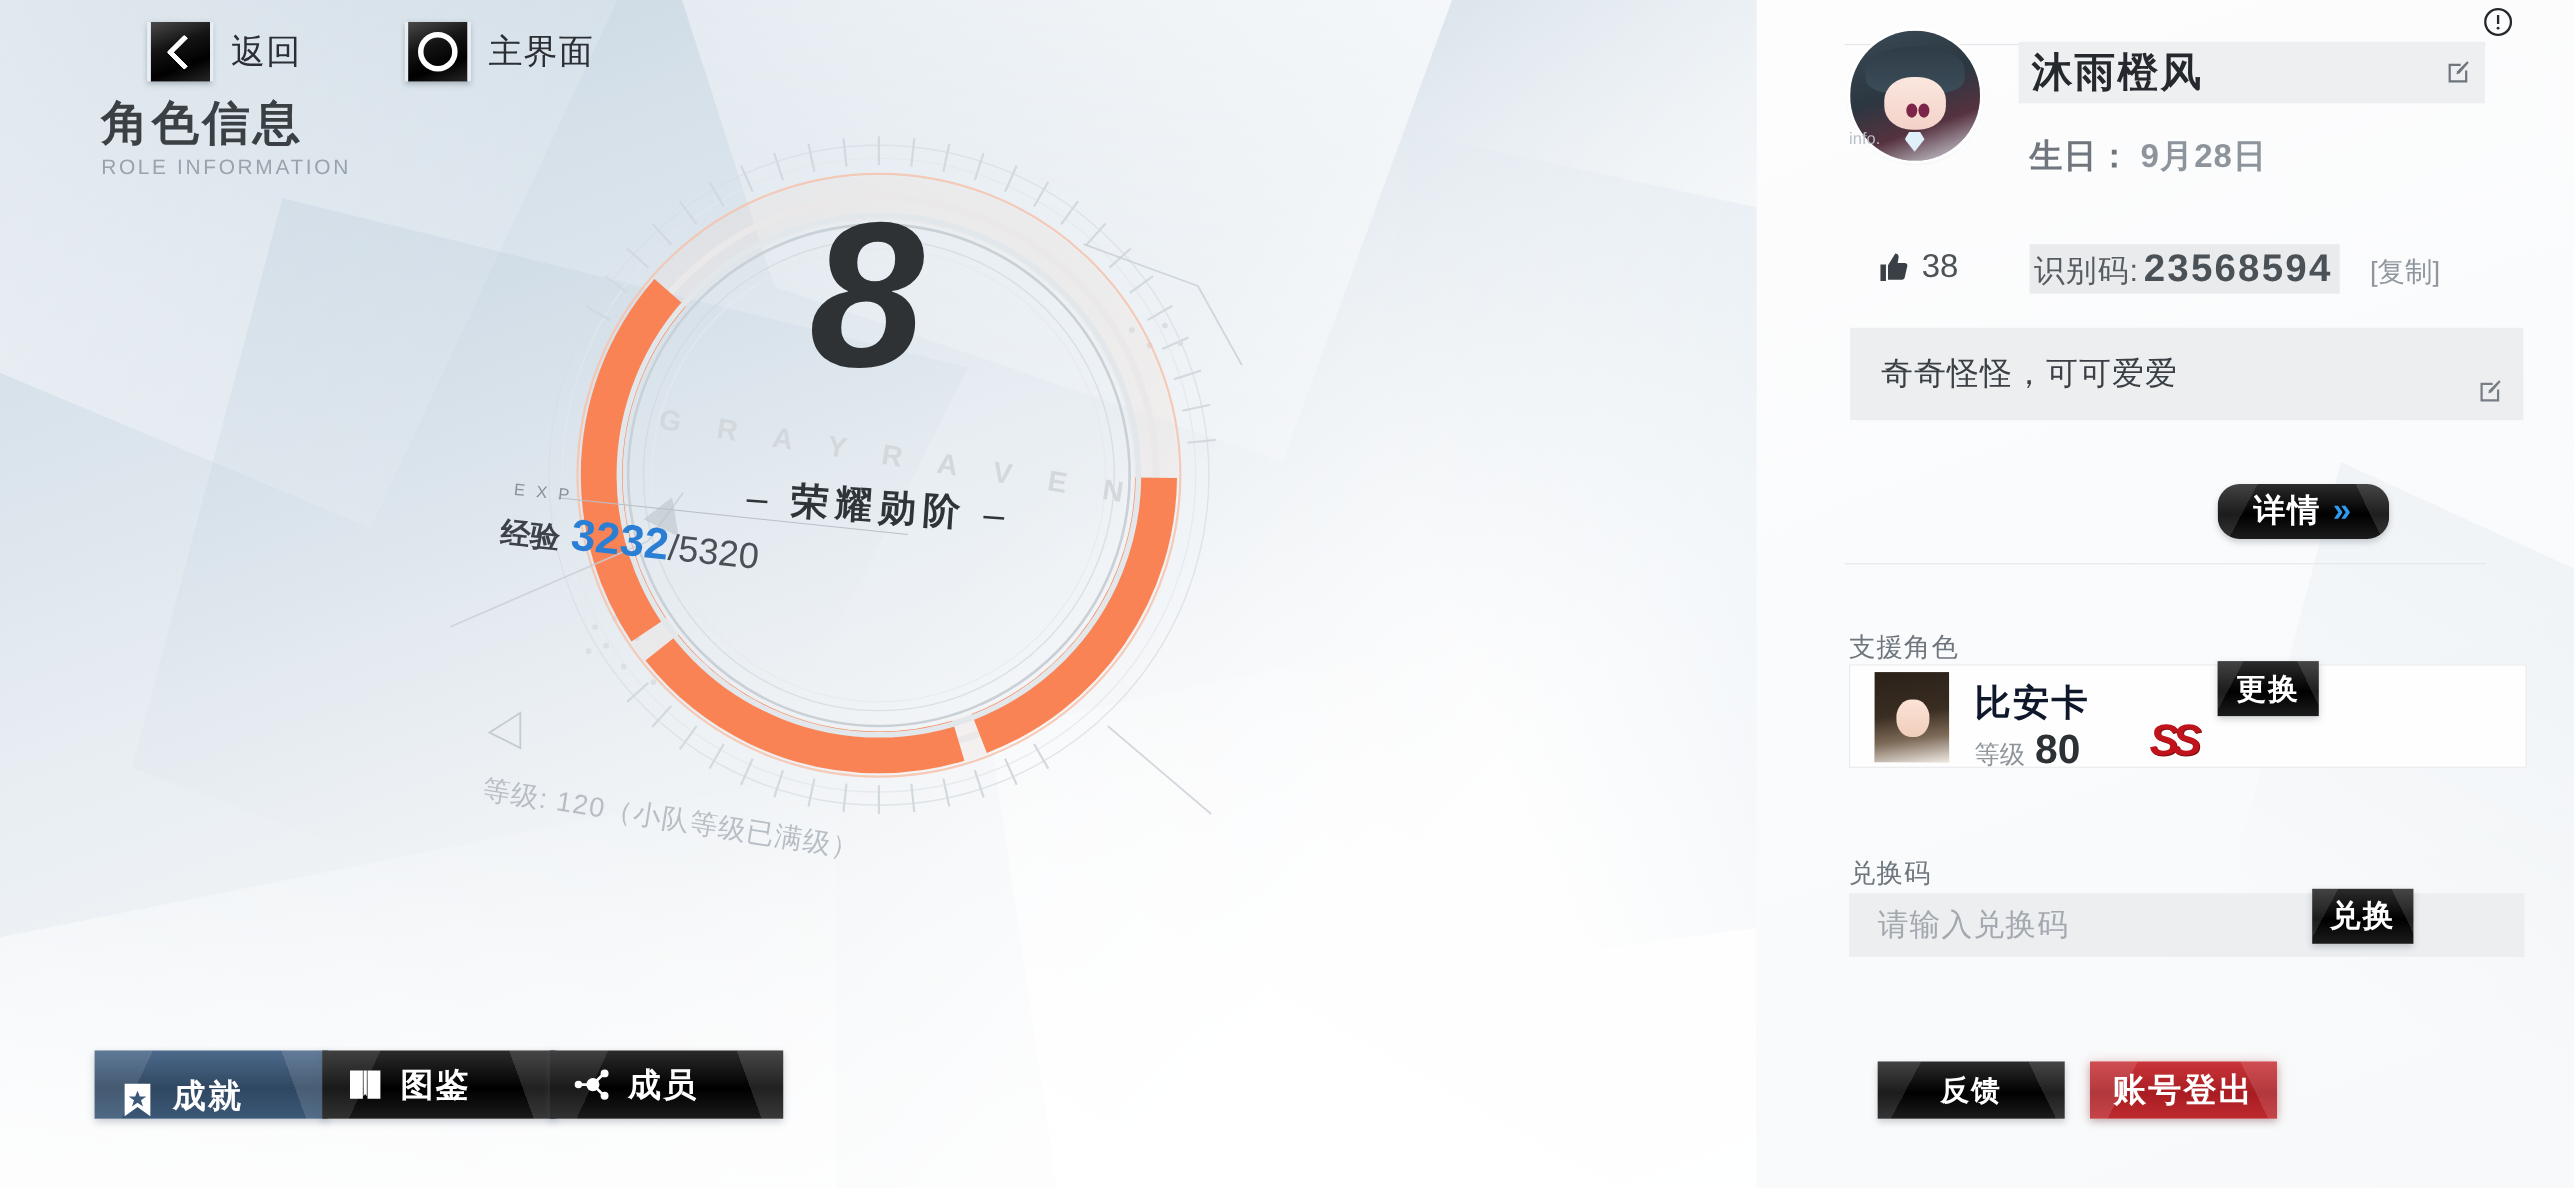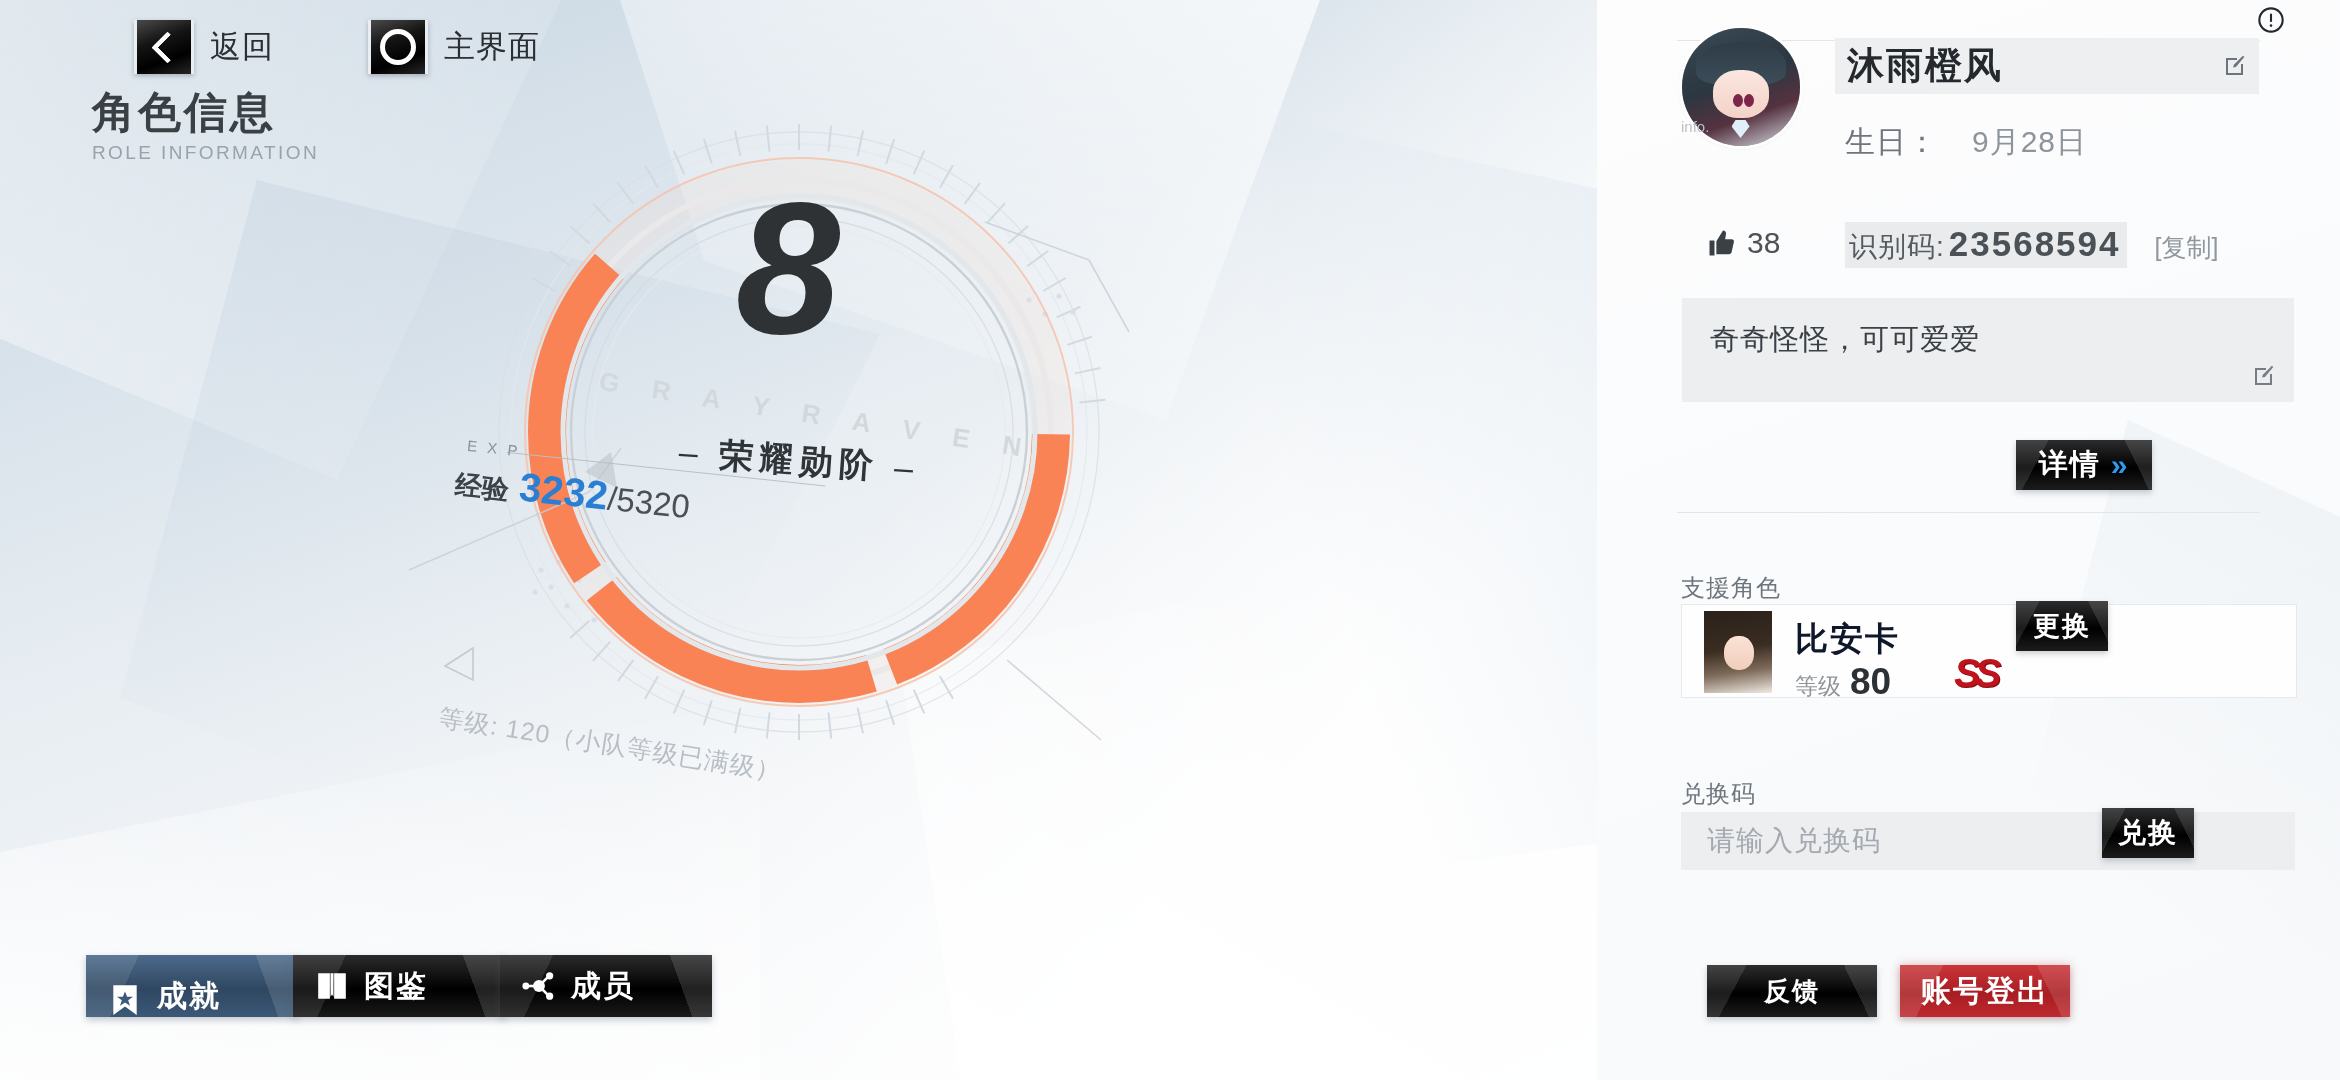--- a/index.html
+++ b/index.html
@@ -137,34 +137,34 @@
       clip-path:polygon(50% 100%,0 36%,22% 0,78% 0,100% 36%);}
   .avatar-info{position:absolute;left:84px;top:118px;font-size:15px;color:#b9bfc6;}
 
   .name-field{
     position:absolute;left:238px;top:38px;width:424px;height:56px;background:#edeff1;
     display:flex;align-items:center;
   }
   .name-field .nm{font-size:37px;color:#25292d;font-weight:700;letter-spacing:2px;margin-left:12px;}
   .edit-ico{position:absolute;right:12px;top:16px;width:24px;height:24px;}
 
-  .bday{position:absolute;left:248px;top:122px;display:flex;align-items:baseline;gap:34px;}
+  .bday{position:absolute;left:248px;top:122px;display:flex;align-items:baseline;gap:8px;font-weight:bold;}
   .bday .lab{font-size:30px;color:#6f767d;letter-spacing:1px;}
   .bday .val{font-size:30px;color:#8d949b;letter-spacing:1px;}
 
   .likes{position:absolute;left:110px;top:226px;display:flex;align-items:center;gap:10px;}
   .likes .cnt{font-size:30px;color:#4d5257;}
   .uid-row{position:absolute;left:248px;top:222px;display:flex;align-items:baseline;}
   .uid-chip{background:#e9ebed;padding:2px 6px 2px 4px;display:flex;align-items:baseline;}
   .uid-lab{font-size:28px;color:#555b61;letter-spacing:1px;}
   .uid-val{font-size:35px;color:#4a5157;font-weight:700;letter-spacing:2px;margin-left:4px;}
   .uid-copy{font-size:25px;color:#8f969d;margin-left:28px;text-align:center;}
 
   .sign-box{
-    position:absolute;left:1px;top:1px;width:612px;height:104px;background:#eceef0;
+    position:absolute;left:1px;top:1px;width:612px;height:84px;background:#eceef0;
   }
   .sign-box .txt{font-size:29px;color:#3a4045;padding:22px 0 0 28px;letter-spacing:1px;}
   .sign-edit{position:absolute;right:18px;bottom:14px;width:24px;height:24px;}
   .blk-btn{
     display:flex;align-items:center;justify-content:center;gap:10px;
     color:#fff;font-weight:700;letter-spacing:2px;
     background:
       linear-gradient(118deg,rgba(255,255,255,.11) 0 20%,rgba(255,255,255,0) 20%),
       linear-gradient(244deg,rgba(255,255,255,.12) 0 17%,rgba(255,255,255,0) 17%),
       linear-gradient(180deg,#2c2c2c,#000 55%,#1c1c1c);
@@ -440,21 +440,21 @@
     <div style="position:absolute;left:84px;top:297px;width:614px;height:106px;">
       <div class="sign-box">
         <div class="txt">奇奇怪怪，可可爱爱</div>
         <svg class="sign-edit" viewBox="0 0 24 24">
           <path d="M3 4h11v2H5v13h13v-9h2v11H3z" fill="#767d84"></path>
           <path d="M21.3 3.1l-1.4-1.4-9.1 9.1-.7 2.8 2.8-.7z" fill="#767d84"></path>
         </svg>
       </div>
     </div>
 
-    <div class="blk-btn" style="position:absolute;left:419px;top:440px;width:136px;height:50px;font-size:29px;">
+    <div class="blk-btn" style="position:absolute;left:419px;top:440px;width:156px;height:50px;font-size:29px;border-radius:20px;">
       <span>详情</span>
       <span class="dbl-chev">»</span>
     </div>
 
     <div class="hr" style="top:512px;"></div>
 
     <div class="sec-title" style="position:absolute;left:84px;top:572px;">支援角色</div>
     <div class="card" style="position:absolute;left:84px;top:604px;width:614px;height:92px;">
       <div class="sup-thumb" style="position:absolute;left:22px;top:6px;">
         <div class="hair"></div>

